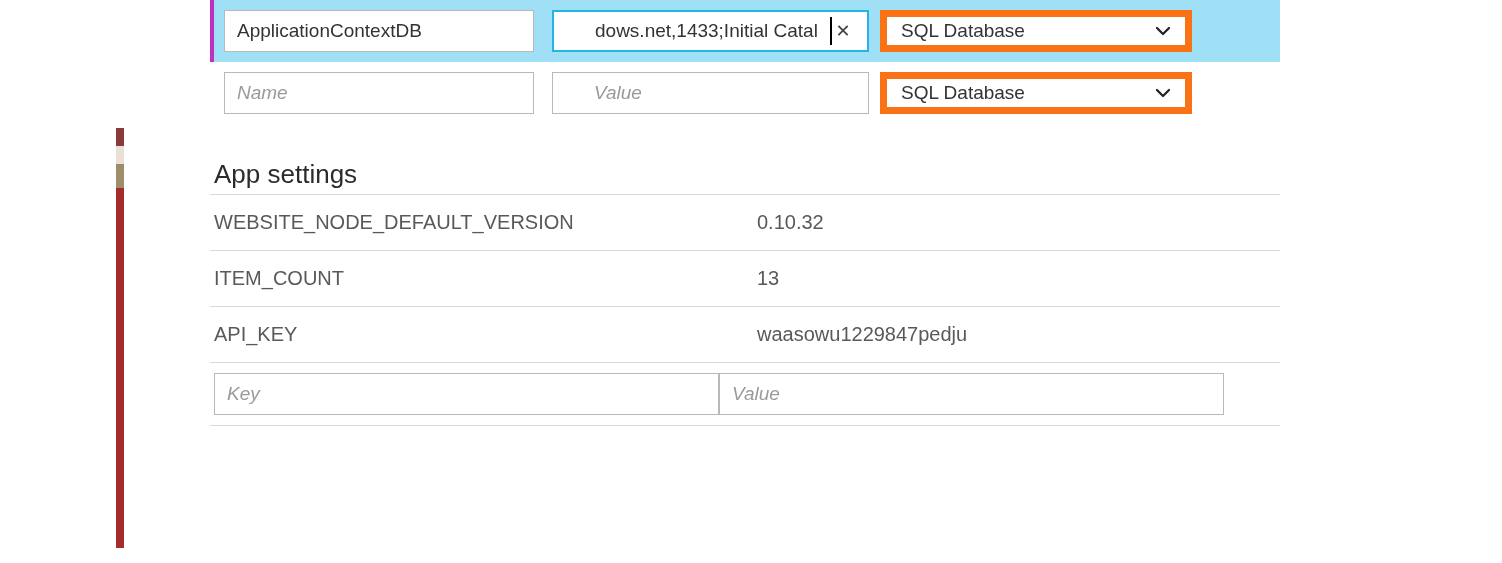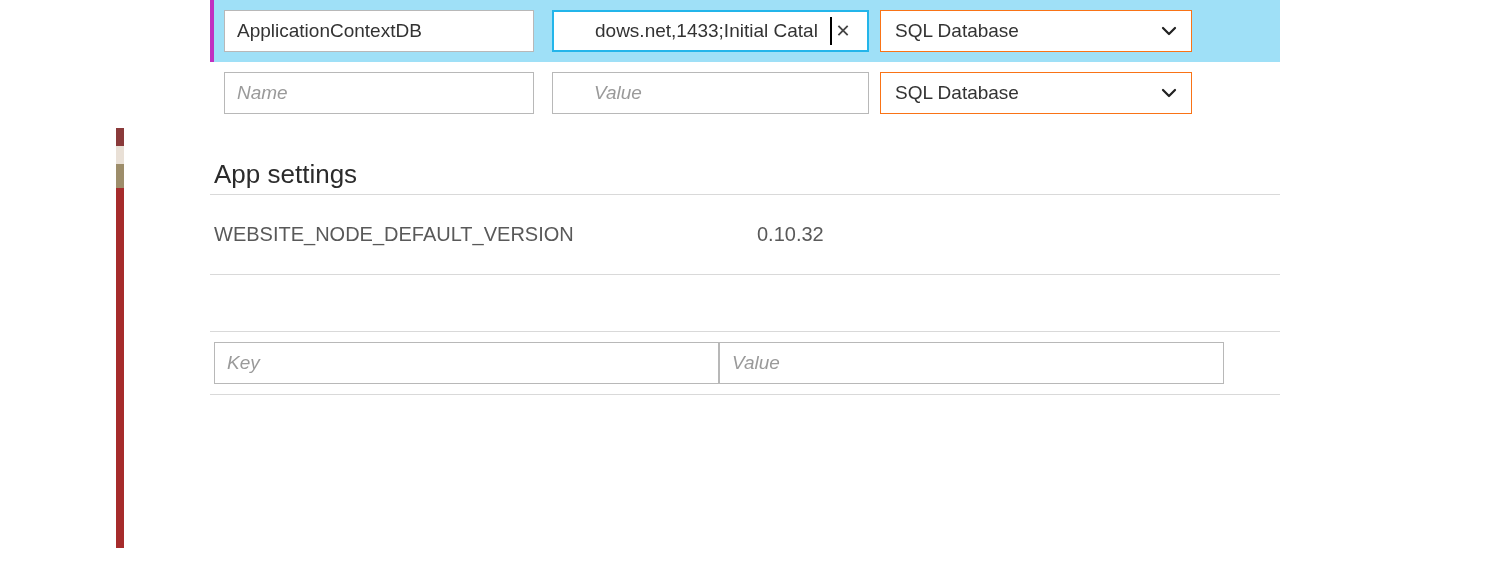--- a/index.html
+++ b/index.html
@@ -78,21 +78,21 @@
   .text-caret {
     position: absolute;
     right: 30px; top: 7px; bottom: 7px;
     width: 0;
     border-left: 2px solid #000;
   }
   .conn-type {
     position: relative;
     width: 312px;
     height: 42px;
-    border: 1px solid #f97316;
+    border: 7px solid #f97316;
     background: #fff;
     display: flex;
     align-items: center;
     padding: 0 40px 0 14px;
     color: #333;
     cursor: pointer;
   }
   .chevron {
     position: absolute; right: 10px; top: 0; bottom: 0;
     display: flex; align-items: center; justify-content: center;
@@ -109,21 +109,21 @@
 
   
   .settings {
     margin-top: 4px;
     width: 1070px;
   }
   .app-row {
     display: flex;
     align-items: center;
     border-top: 1px solid #d9d9d9;
-    padding: 28px 4px;
+    padding: 16px 4px;
     font-size: 20px;
     color: #595959;
   }
   .app-key   { width: 520px; }
   .app-value { width: 520px; margin-left: 24px; }
 
   .app-input-row {
     display: flex;
     align-items: center;
     border-top: 1px solid #d9d9d9;
@@ -178,20 +178,26 @@
     </div>
 
     <div class="section-title">App settings</div>
 
     <div class="settings">
       <div class="app-row">
         <div class="app-key">WEBSITE_NODE_DEFAULT_VERSION</div>
         <div class="app-value">0.10.32</div>
       </div>
       <div class="app-row">
+        <div class="app-key">ITEM_COUNT</div>
+        <div class="app-value">13</div>
+      </div>
+      <div class="app-row">
+        <div class="app-key">API_KEY</div>
+        <div class="app-value">waasowu1229847pedju</div>
       </div>
 
       <div class="app-input-row">
         <input class="field" placeholder="Key" style="">
         <input class="field" placeholder="Value" style="">
       </div>
     </div>
   </div>
 </div>
 

